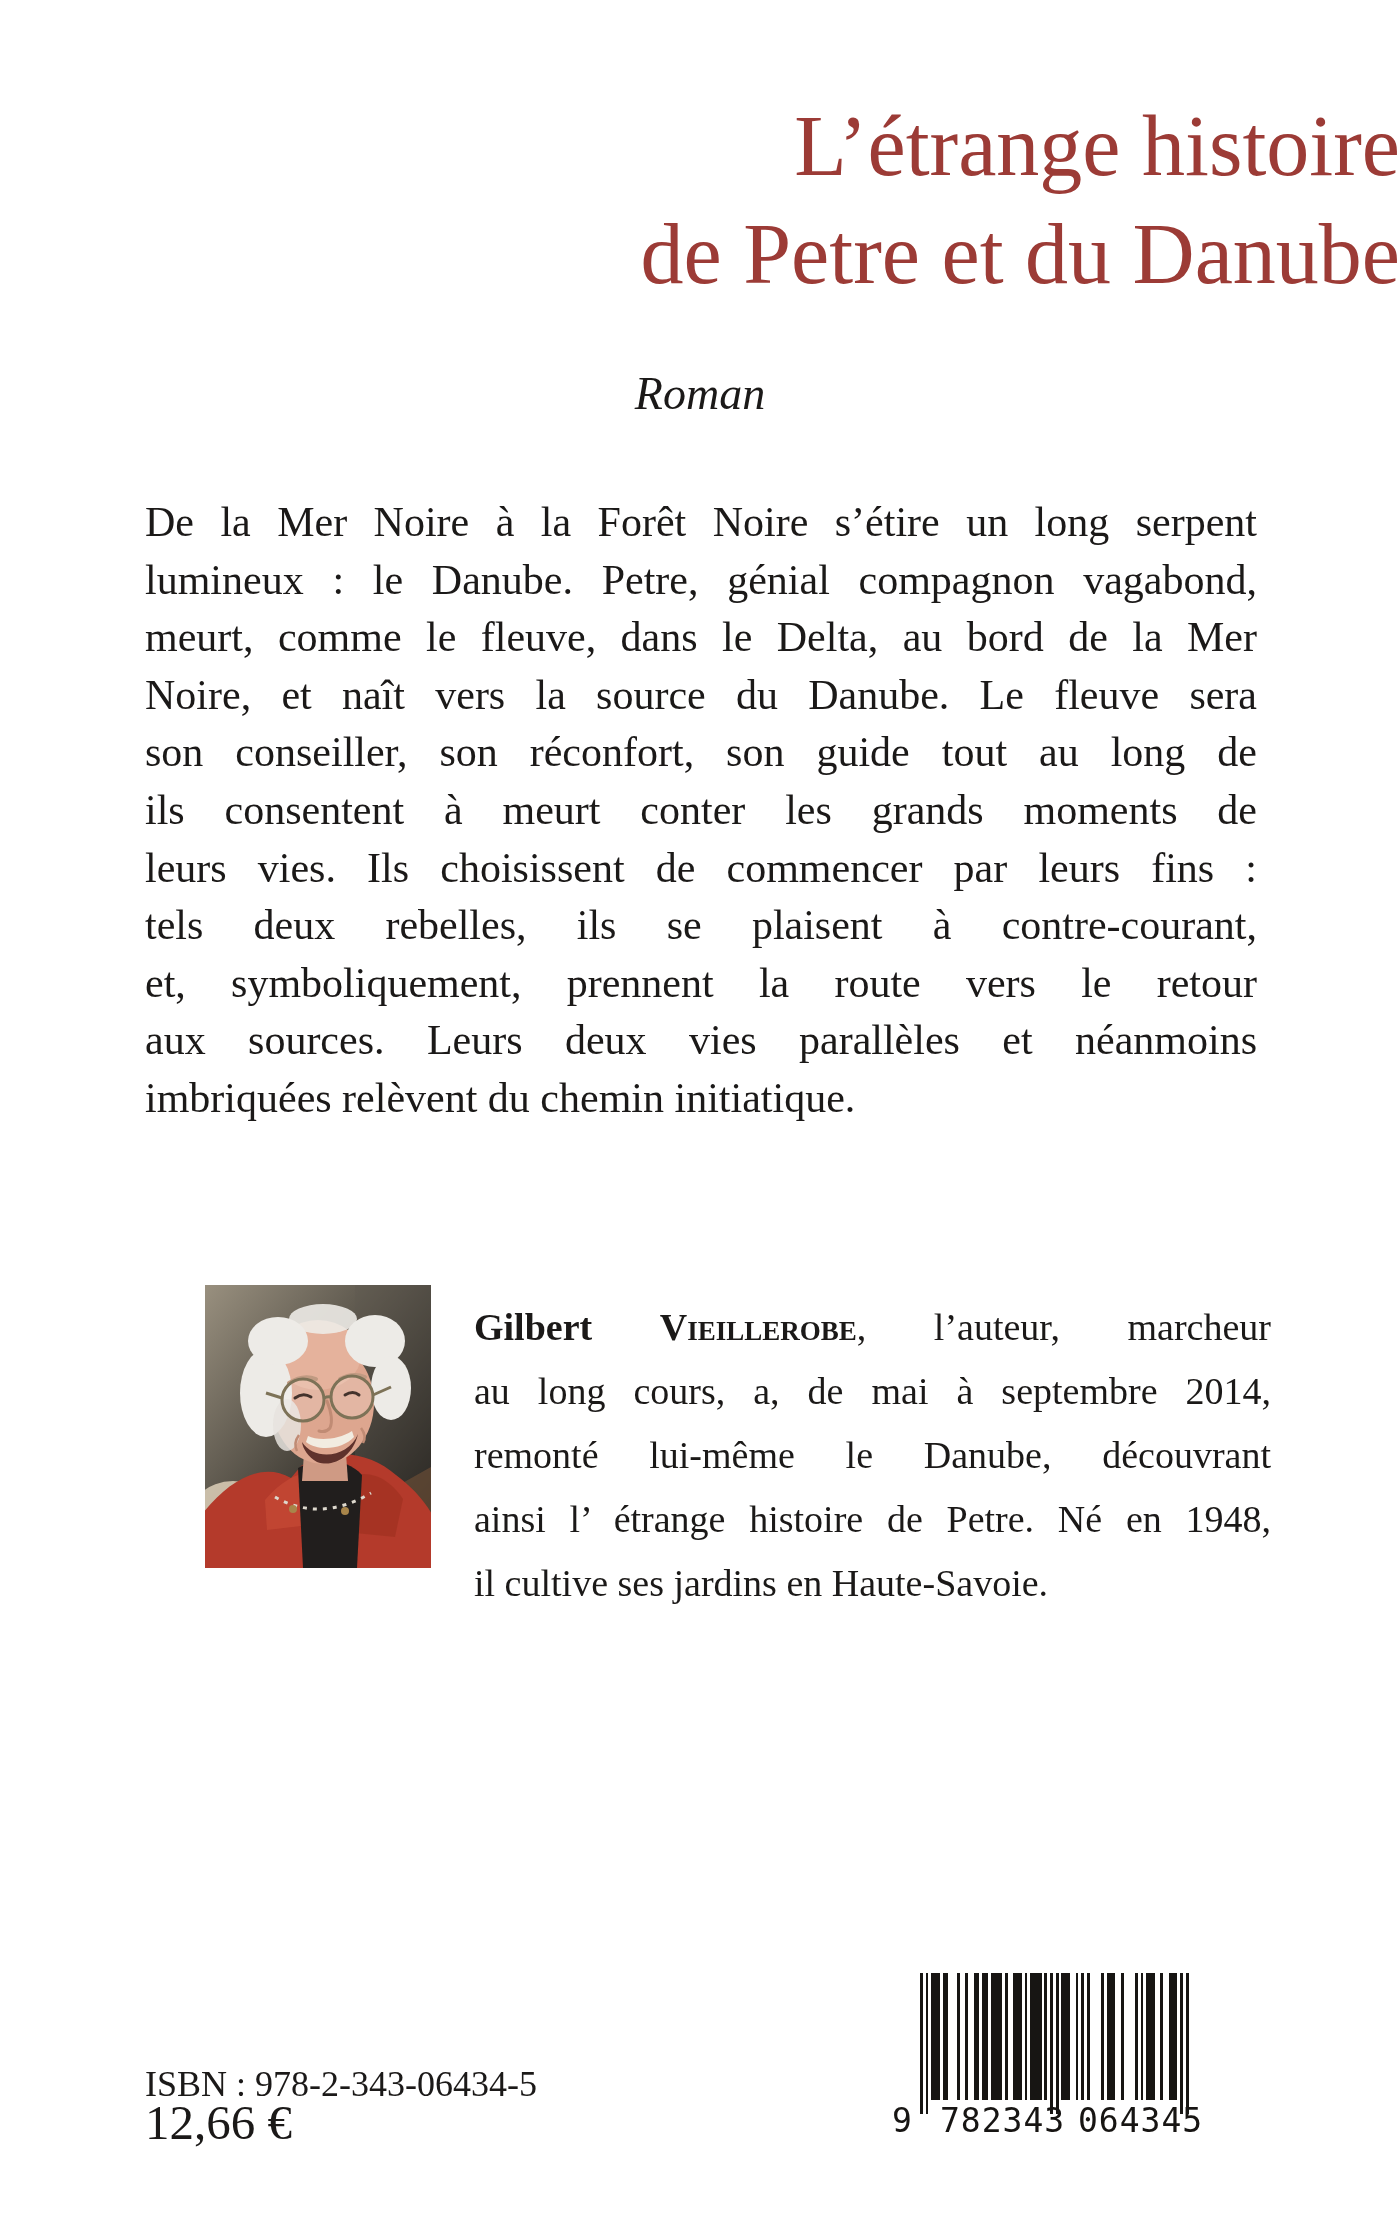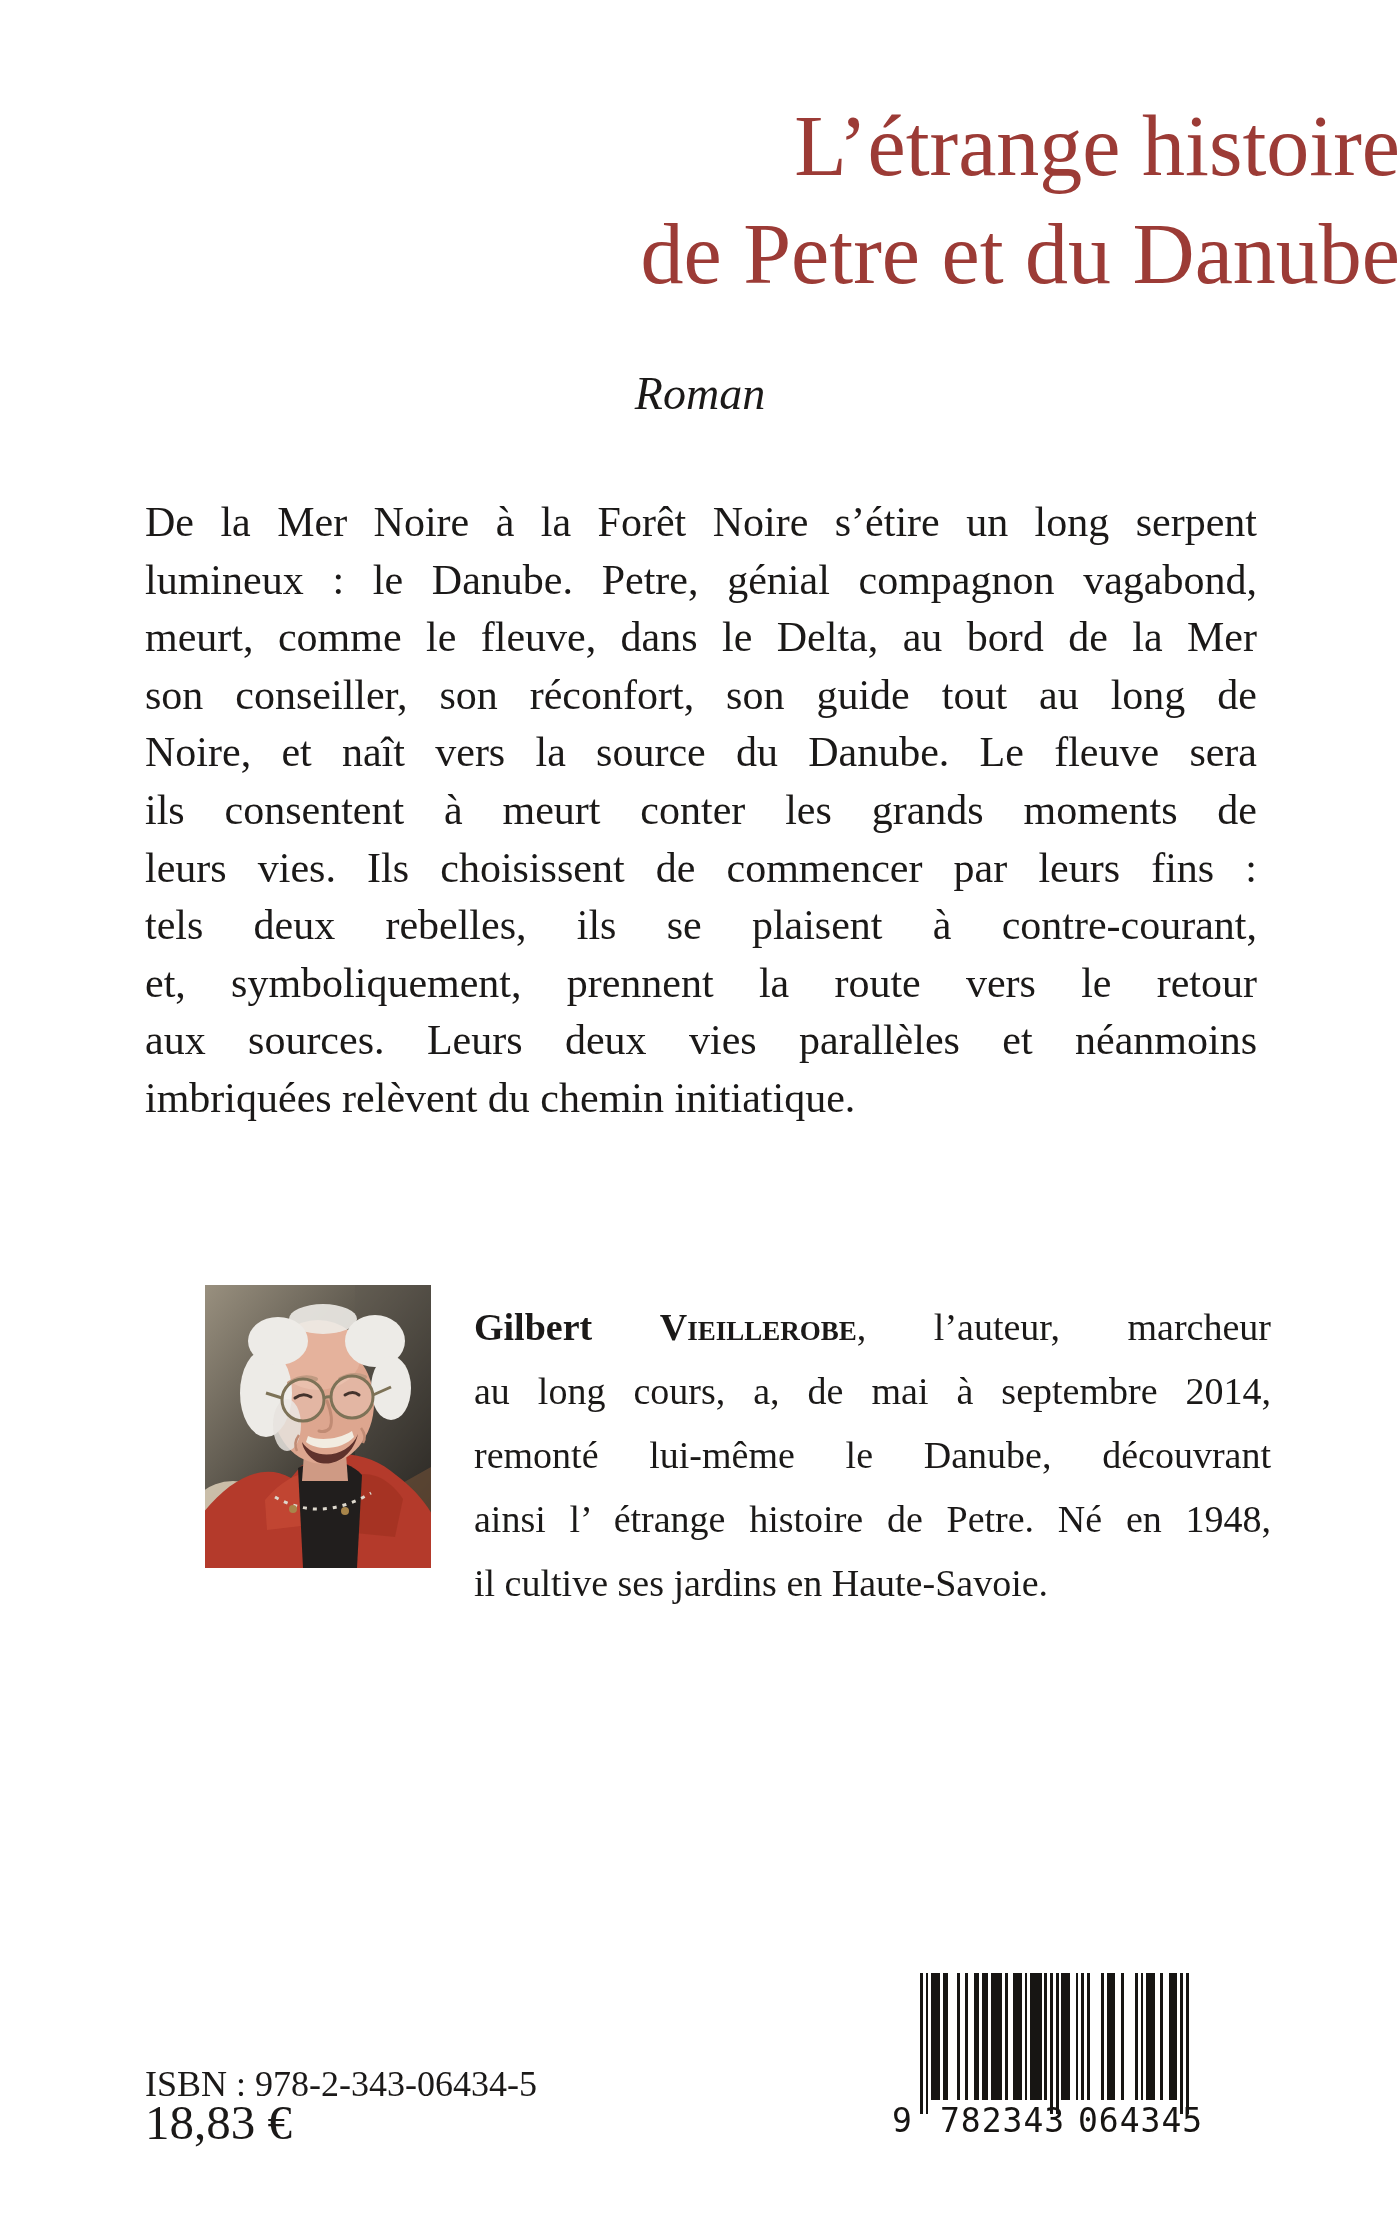--- a/index.html
+++ b/index.html
@@ -77,22 +77,22 @@
     <div>L’étrange histoire</div>
     <div>de Petre et du Danube</div>
   </div>
 
   <div class="subtitle">Roman</div>
 
   <div class="synopsis">
       <div class="jline">De la Mer Noire à la Forêt Noire s’étire un long serpent</div>
       <div class="jline">lumineux : le Danube. Petre, génial compagnon vagabond,</div>
       <div class="jline">meurt, comme le fleuve, dans le Delta, au bord de la Mer</div>
+      <div class="jline">Noire, et naît vers la source du Danube. Le fleuve sera</div>
       <div class="jline">son conseiller, son réconfort, son guide tout au long de</div>
-      <div class="jline">Noire, et naît vers la source du Danube. Le fleuve sera</div>
       <div class="jline">ils consentent à meurt conter les grands moments de</div>
       <div class="jline">leurs vies. Ils choisissent de commencer par leurs fins :</div>
       <div class="jline">tels deux rebelles, ils se plaisent à contre-courant,</div>
       <div class="jline">et, symboliquement, prennent la route vers le retour</div>
       <div class="jline">aux sources. Leurs deux vies parallèles et néanmoins</div>
       <div class="jline last-line">imbriquées relèvent du chemin initiatique.</div>
     </div>
 
   <svg class="author-photo" viewBox="0 0 226 283" width="226" height="283" role="img">
     <defs>
@@ -156,21 +156,21 @@
     <div>
         <div class="jline">au long cours, a, de mai à septembre 2014,</div>
         <div class="jline">remonté lui-même le Danube, découvrant</div>
         <div class="jline">ainsi l’ étrange histoire de Petre. Né en 1948,</div>
         <div class="jline last-line">il cultive ses jardins en Haute-Savoie.</div>
       </div>
   </div>
 
 
   <div class="isbn">ISBN : 978-2-343-06434-5</div>
-  <div class="price">18,83 €</div>
+  <div class="price">12,66 €</div>
 
   <div class="barcode">
     <div class="bc-bars">
         <div class="bc-module dark guard"></div>
         <div class="bc-module guard"></div>
         <div class="bc-module dark guard"></div>
         <div class="bc-module"></div>
         <div class="bc-module dark"></div>
         <div class="bc-module dark"></div>
         <div class="bc-module dark"></div>

